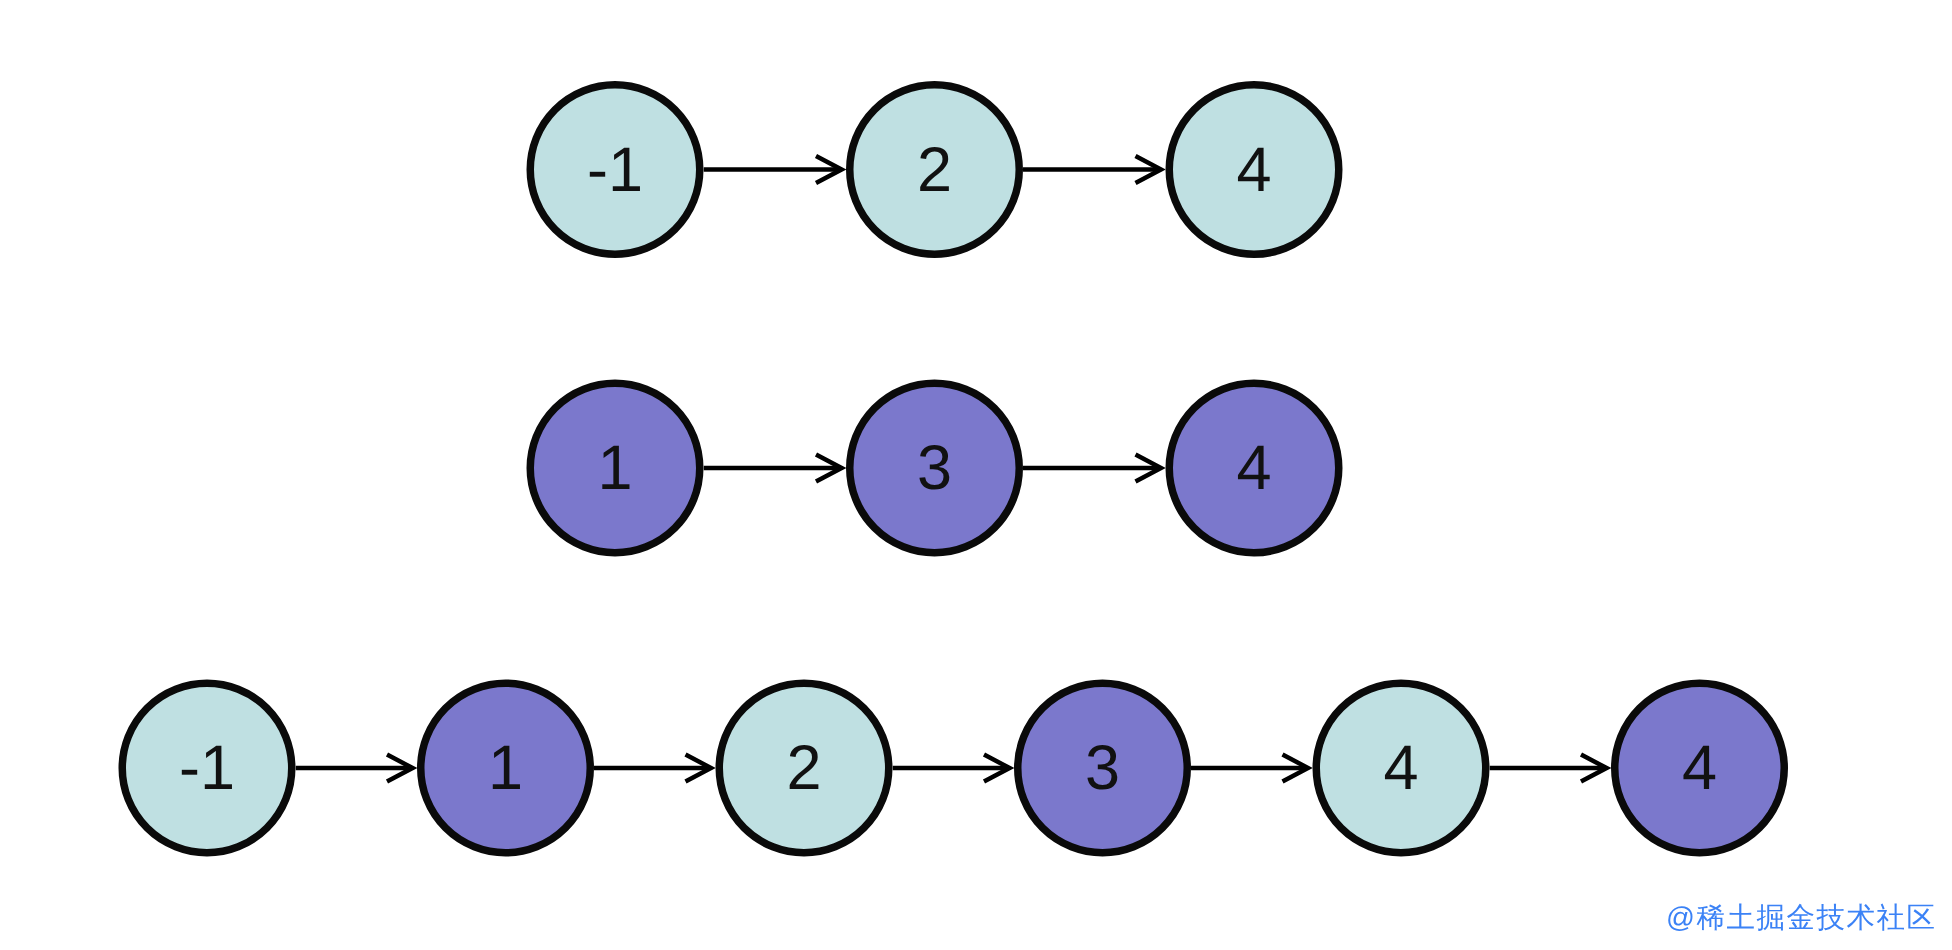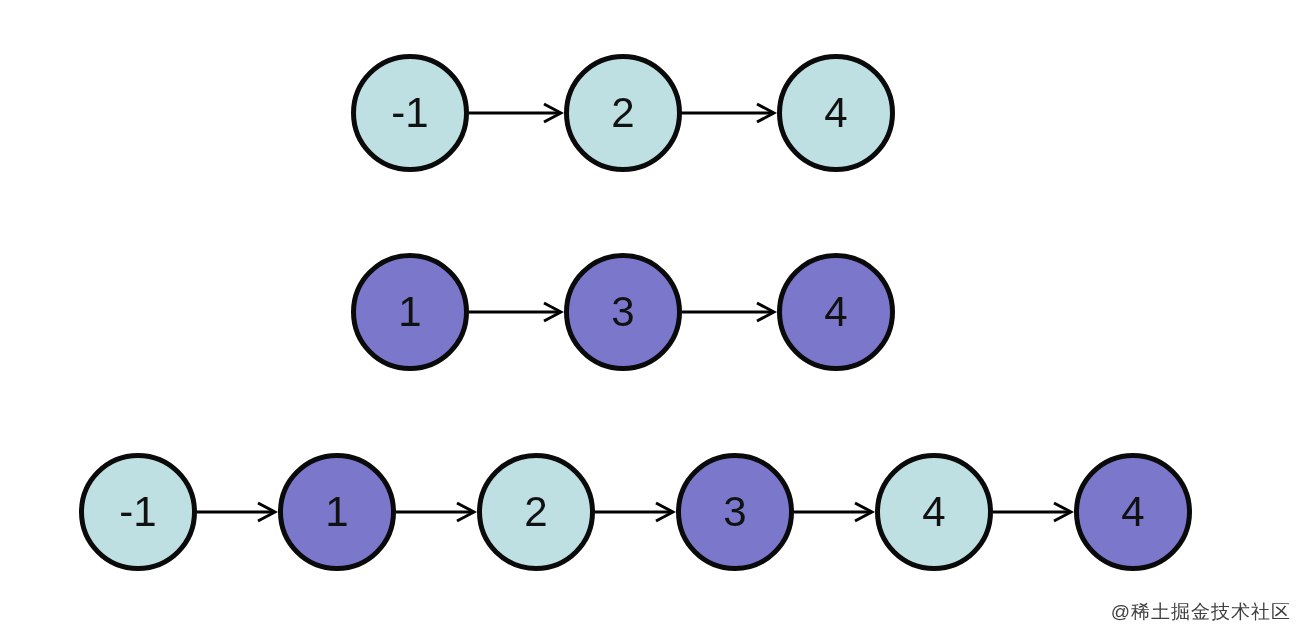--- a/index.html
+++ b/index.html
@@ -148,14 +148,14 @@
       <div class="arrow">
         <svg width="81" height="26" viewBox="0 0 81 26">
           <line x1="0" y1="13" x2="77" y2="13" stroke="#000000" stroke-width="3"></line>
           <polyline points="61,4 78,13 61,22" fill="none" stroke="#000000" stroke-width="3" stroke-linejoin="miter"></polyline>
         </svg>
       </div>
       <div class="node" style="background: rgb(123, 120, 204); border-color: rgb(10, 10, 10);">
         <span>4</span>
       </div>
     </div>
-  <div class="watermark" style="color: #404040;">@稀土掘金技术社区</div>
+  <div class="watermark" style="color: #3b82f6;">@稀土掘金技术社区</div>
 </div>
 
 </body></html>

